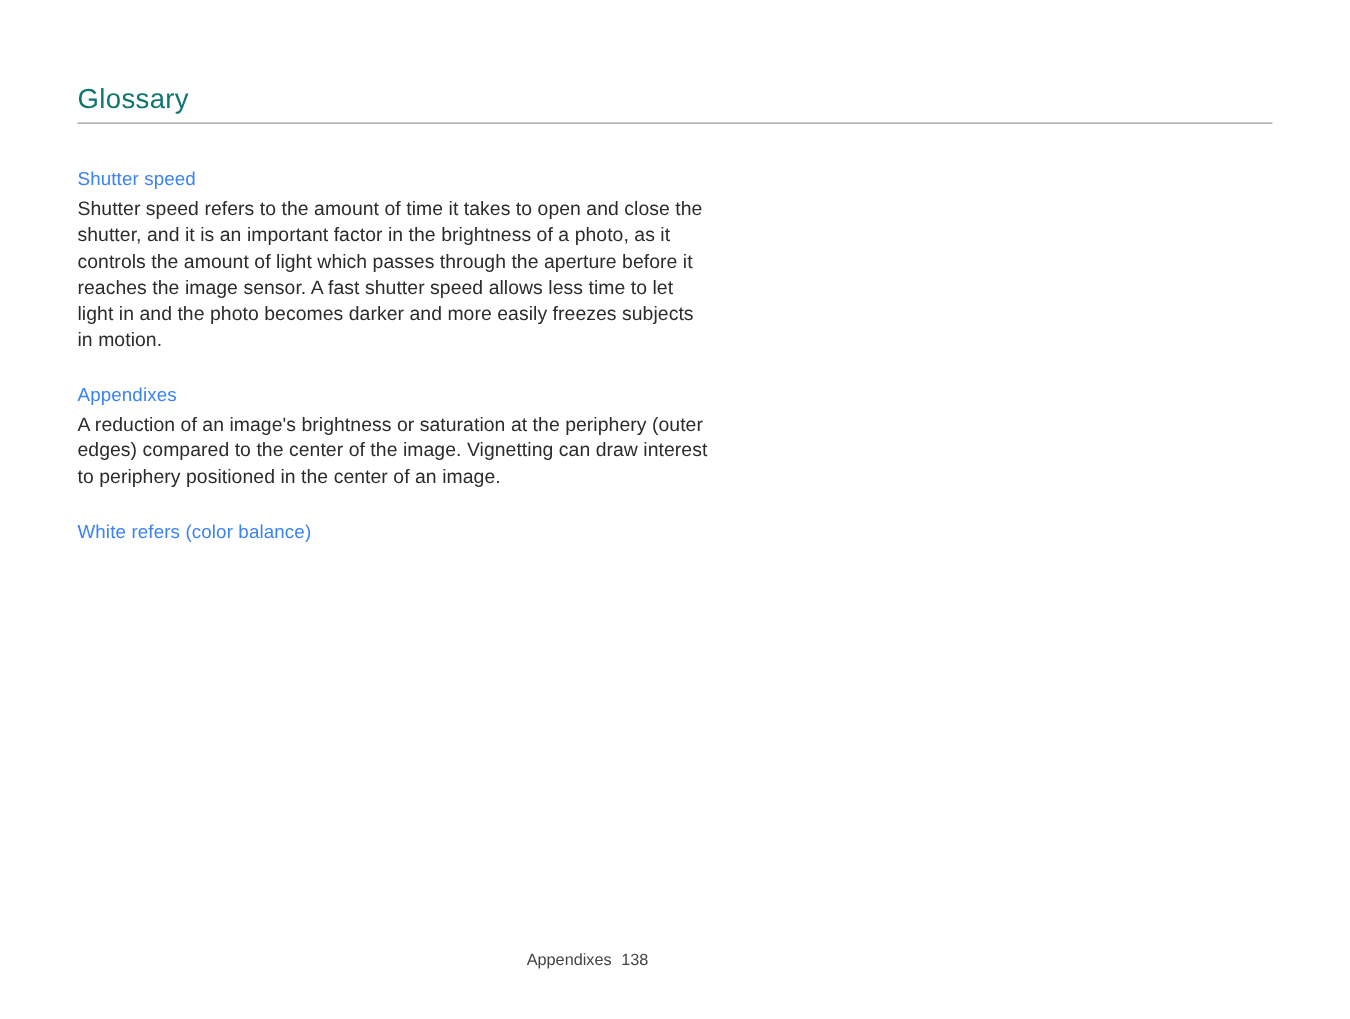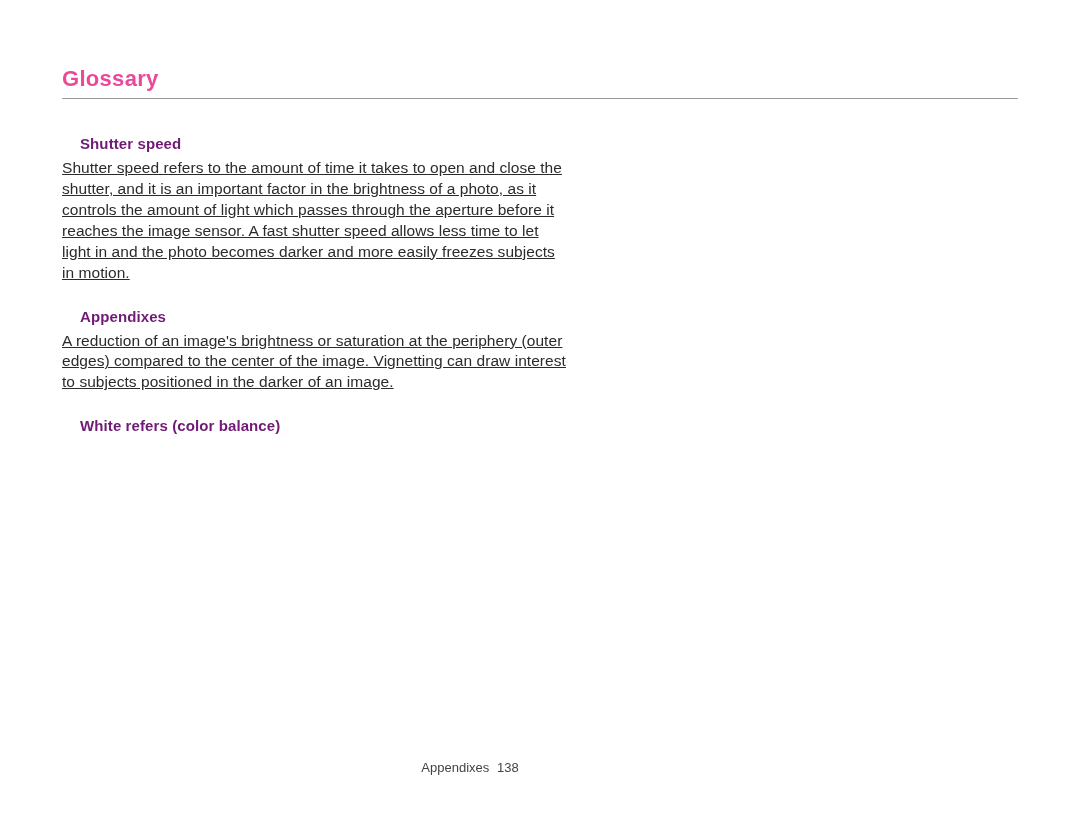--- a/index.html
+++ b/index.html
@@ -14,50 +14,49 @@
   }
   .page {
     position: relative;
     width: 1080px;
     height: 815px;
     box-sizing: border-box;
     padding: 66px 62px 0 62px;
   }
   .section-title {
     font-size: 22px;
-    font-weight: 700;
-    color: #ec4899;
+    font-weight: 400;
+    color: #0f766e;
     letter-spacing: 0.3px;
     padding-bottom: 6px;
     border-bottom: 1px solid #9a9a9a;
     margin: 0 0 36px 0;
   }
   .col {
     width: 508px;
   }
   .entry {
     margin-bottom: 24px;
   }
   .term {
     font-family: Arial, "Helvetica Neue", Helvetica, sans-serif;
-    font-weight: 700;
+    font-weight: 400;
     font-size: 15px;
-    color: #701a75;
-    margin: 0 0 6px 18px;
+    color: #3b82f6;
+    margin: 0 0 6px 0;
     letter-spacing: 0.1px;
   }
   .def {
     font-family: "Helvetica Neue", Helvetica, Arial, sans-serif;
     font-weight: 300;
     font-size: 15.5px;
     line-height: 1.35;
     color: #2b2b2b;
     margin: 0;
     letter-spacing: 0.05px;
-    text-decoration: underline;
   }
   .footer {
     position: absolute;
     bottom: 40px;
     left: 0;
     width: 940px;
     text-align: center;
     font-size: 13px;
     color: #444;
     font-weight: 300;
@@ -76,21 +75,21 @@
 
   <div class="col">
 
     <div class="entry">
       <p class="term">Shutter speed</p>
       <p class="def">Shutter speed refers to the amount of time it takes to open and close the shutter, and it is an important factor in the brightness of a photo, as it controls the amount of light which passes through the aperture before it reaches the image sensor. A fast shutter speed allows less time to let light in and the photo becomes darker and more easily freezes subjects in motion.</p>
     </div>
 
     <div class="entry">
       <p class="term">Appendixes</p>
-      <p class="def">A reduction of an image's brightness or saturation at the periphery (outer edges) compared to the center of the image. Vignetting can draw interest to subjects positioned in the darker of an image.</p>
+      <p class="def">A reduction of an image's brightness or saturation at the periphery (outer edges) compared to the center of the image. Vignetting can draw interest to periphery positioned in the center of an image.</p>
     </div>
 
     <div class="entry">
       <p class="term">White refers (color balance)</p>
     </div>
 
   </div>
 
   <div class="footer">
     <span>Appendixes</span>

